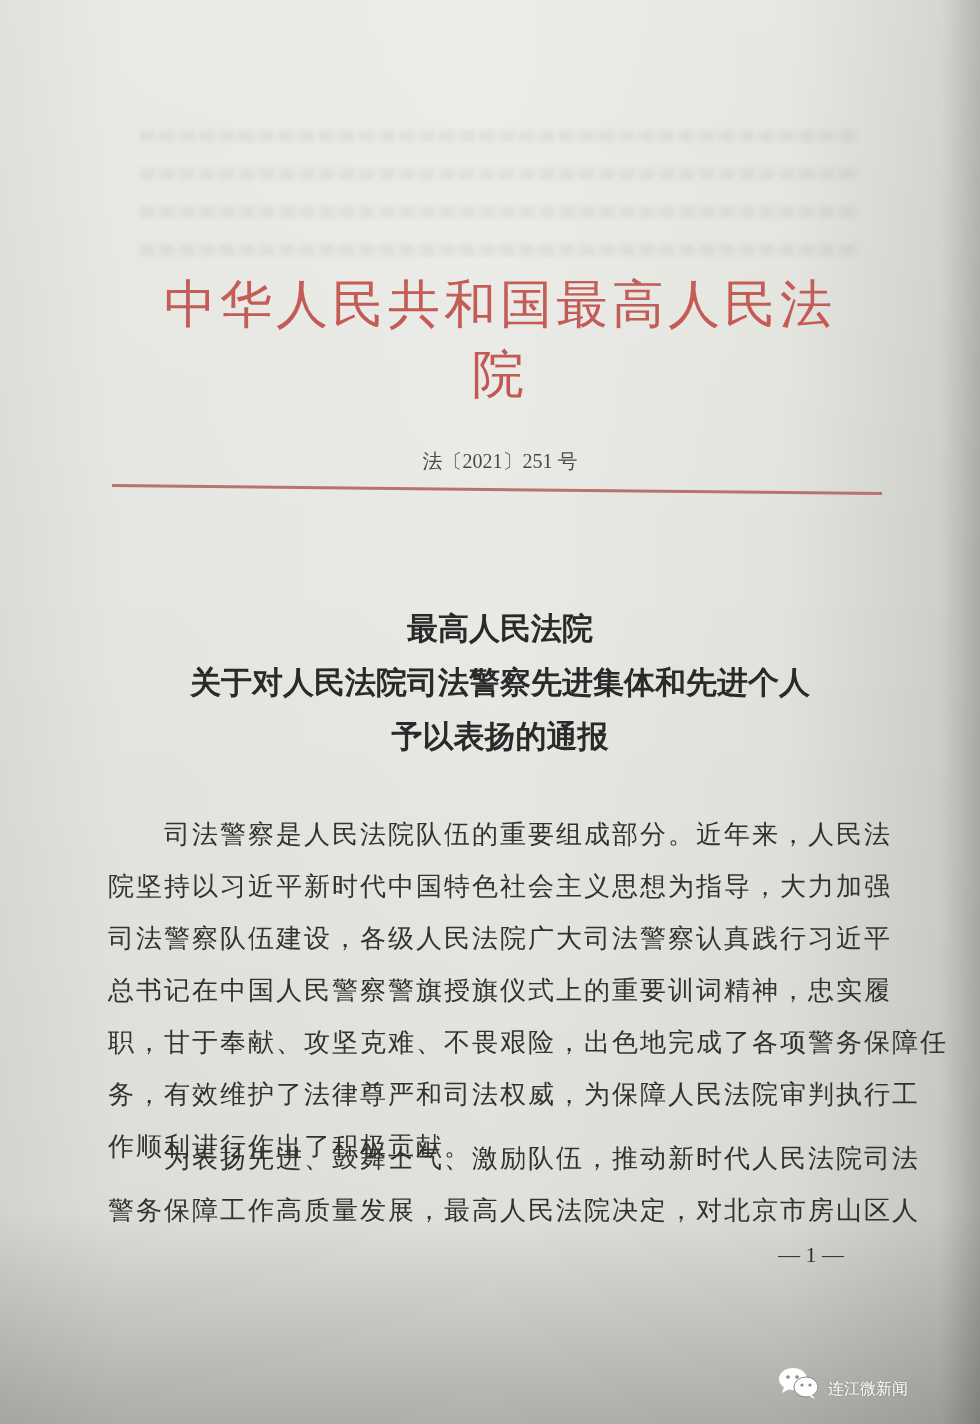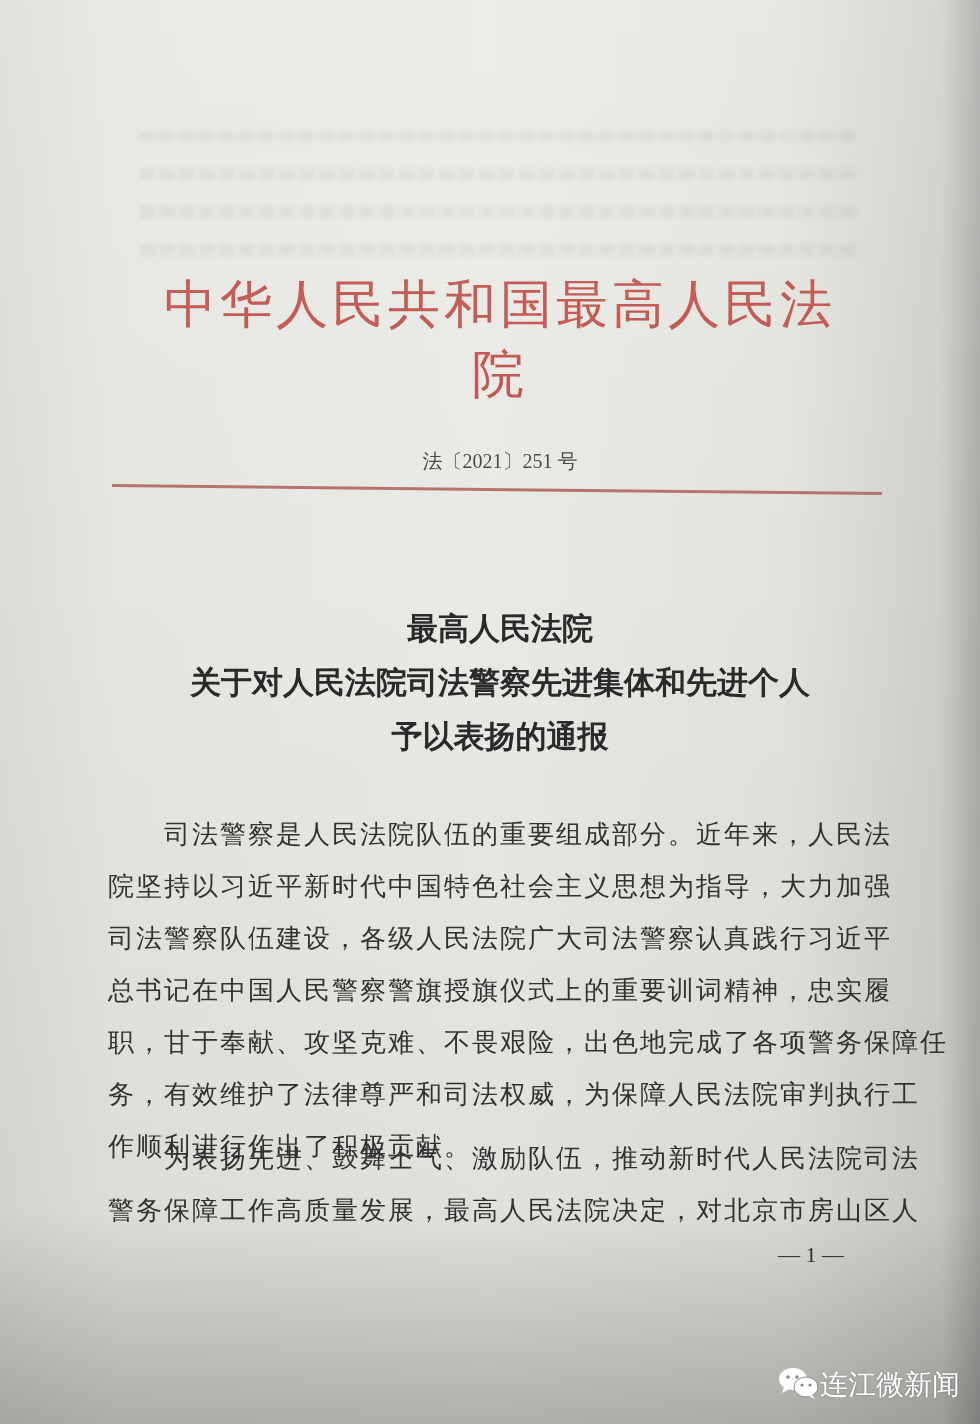--- a/index.html
+++ b/index.html
@@ -41,22 +41,22 @@
     color: #333; font-size: 26px; line-height: 52px; letter-spacing: 2px;
     font-family: "DejaVu Sans", sans-serif; text-align: justify;
   }
   .body-line { white-space: nowrap; height: 52px; }
   .indent { padding-left: 56px; }
   .page-number {
     position: absolute; left: 756px; top: 1242px; width: 110px; text-align: center;
     color: #333; font-size: 22px; font-family: "Liberation Serif", serif;
   }
   .watermark {
-    position: absolute; left: 778px; top: 1366px; display: flex; align-items: flex-start; gap: 0;
-    color: #ffffff; font-size: 28px; font-family: "DejaVu Sans", sans-serif;
+    position: absolute; left: 778px; top: 1366px; display: flex; align-items: flex-end; gap: 8px;
+    color: #ffffff; font-size: 16px; font-family: "DejaVu Sans", sans-serif;
     text-shadow: 0 0 2px rgba(0,0,0,0.3);
   }
   .wechat-icon { width: 42px; height: 34px; position: relative; }
 </style>
 </head>
 <body>
 
 <div class="bleed" style="top:130px;"></div>
 <div class="bleed" style="top:168px;"></div>
 <div class="bleed" style="top:206px;"></div>

